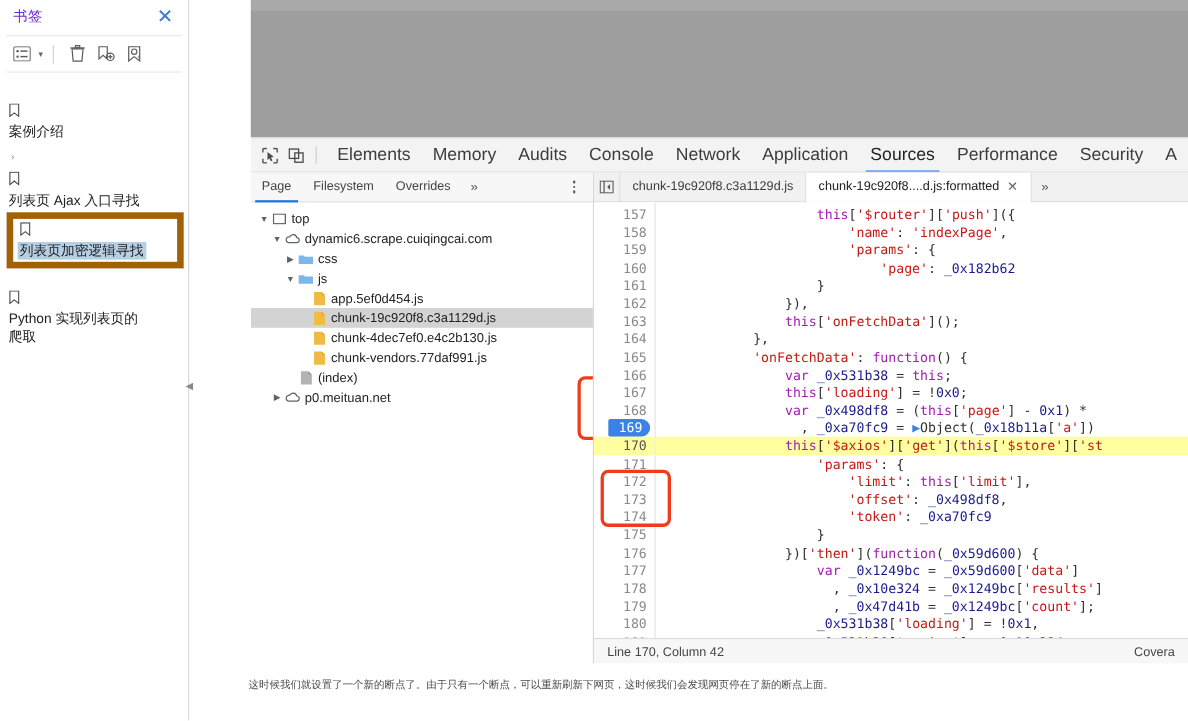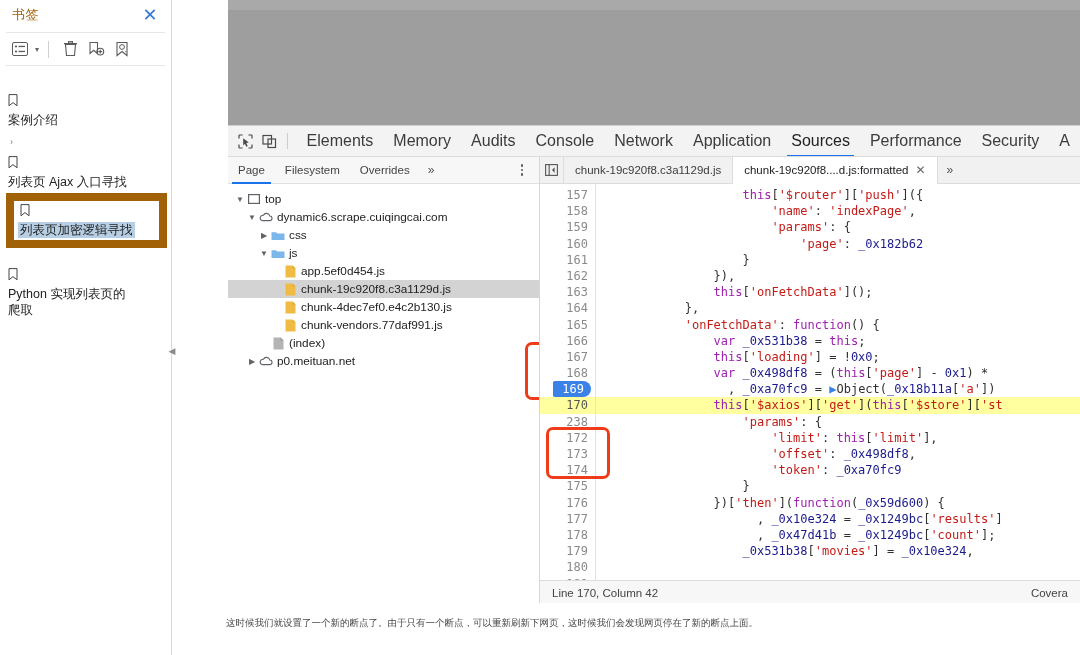--- a/index.html
+++ b/index.html
@@ -10,21 +10,21 @@
 
   
   #bookmarks-panel{
     position:absolute; left:0; top:0; width:172px; height:655px;
     background:#ffffff; border-right:1px solid #d8d8d8;
   }
   #bm-header{
     position:relative; height:30px; display:flex; align-items:center;
     padding:0 8px 0 12px;
   }
-  #bm-title{ font-size:13px; color:#a16207; letter-spacing:.5px; }
+  #bm-title{ font-size:13px; color:#6d28d9; letter-spacing:.5px; }
   #bm-close{
     position:absolute; right:10px; top:4px; width:22px; height:22px;
     display:flex; align-items:center; justify-content:center;
     color:#3a7bd5; font-size:18px; line-height:1; cursor:pointer; font-weight:400;
   }
   #bm-divider{ height:1px; background:#e6e6e6; margin:2px 6px 0 6px; }
 
   #bm-toolbar{
     height:32px; display:flex; align-items:center; gap:2px; padding:0 8px;
   }
@@ -40,21 +40,21 @@
     padding:3px 6px 3px 6px; min-height:20px; cursor:pointer;flex-direction:column;
   }
   .bm-expander{ width:11px; flex:0 0 11px; text-align:center; color:#777;
     font-size:9px; line-height:16px; cursor:pointer; }
   .bm-flag{ width:13px; flex:0 0 13px; display:flex; justify-content:center;
     padding-top:1px; }
   .bm-label{ font-size:12.5px; color:#222; line-height:16px; padding:0 2px;
     font-family:"Liberation Sans","DejaVu Sans",sans-serif; }
   .bm-row.selected .bm-label{ background:#b7cfe4; }
   .bm-row.outlined{
-    border:8px solid #a16207; margin:0 4px 0 6px; padding:2px 4px;
+    border:6px solid #a16207; margin:0 4px 0 6px; padding:2px 4px;
   }
 
   
   #collapse-handle{
     position:absolute; left:166px; top:340px; width:12px; height:22px;
     display:flex; align-items:center; justify-content:center;
     color:#8a8a8a; font-size:9px; cursor:pointer; background:transparent;
   }
 
   
@@ -448,21 +448,21 @@
                 <div class="gl">161</div>
                 <div class="gl">162</div>
                 <div class="gl">163</div>
                 <div class="gl">164</div>
                 <div class="gl">165</div>
                 <div class="gl">166</div>
                 <div class="gl">167</div>
                 <div class="gl">168</div>
                 <div class="gl bp"><span>169</span></div>
                 <div class="gl hl">170</div>
-                <div class="gl">238</div>
+                <div class="gl">171</div>
                 <div class="gl">172</div>
                 <div class="gl">173</div>
                 <div class="gl">174</div>
                 <div class="gl">175</div>
                 <div class="gl">176</div>
                 <div class="gl">177</div>
                 <div class="gl">178</div>
                 <div class="gl">179</div>
                 <div class="gl">180</div>
                 <div class="gl">181</div>
@@ -481,22 +481,24 @@
                 <div class="cl"><span class="pl">                </span><span class="kw">this</span><span class="pl">[</span><span class="str">'loading'</span><span class="pl">] = !</span><span class="id">0x0</span><span class="pl">;</span></div>
                 <div class="cl"><span class="pl">                </span><span class="kw">var</span><span class="pl"> </span><span class="id">_0x498df8</span><span class="pl"> = (</span><span class="kw">this</span><span class="pl">[</span><span class="str">'page'</span><span class="pl">] - </span><span class="id">0x1</span><span class="pl">) * </span></div>
                 <div class="cl"><span class="pl">                  , </span><span class="id">_0xa70fc9</span><span class="pl"> = </span><span class="tri">▶</span><span class="pl">Object(</span><span class="id">_0x18b11a</span><span class="pl">[</span><span class="str">'a'</span><span class="pl">])</span></div>
                 <div class="cl hl"><span class="pl">                </span><span class="kw">this</span><span class="pl">[</span><span class="str">'$axios'</span><span class="pl">][</span><span class="str">'get'</span><span class="pl">](</span><span class="kw">this</span><span class="pl">[</span><span class="str">'$store'</span><span class="pl">][</span><span class="str">'st</span></div>
                 <div class="cl"><span class="pl">                    </span><span class="str">'params'</span><span class="pl">: {</span></div>
                 <div class="cl"><span class="pl">                        </span><span class="str">'limit'</span><span class="pl">: </span><span class="kw">this</span><span class="pl">[</span><span class="str">'limit'</span><span class="pl">],</span></div>
                 <div class="cl"><span class="pl">                        </span><span class="str">'offset'</span><span class="pl">: </span><span class="id">_0x498df8</span><span class="pl">,</span></div>
                 <div class="cl"><span class="pl">                        </span><span class="str">'token'</span><span class="pl">: </span><span class="id">_0xa70fc9</span></div>
                 <div class="cl"><span class="pl">                    }</span></div>
                 <div class="cl"><span class="pl">                })[</span><span class="str">'then'</span><span class="pl">](</span><span class="kw">function</span><span class="pl">(</span><span class="id">_0x59d600</span><span class="pl">) {</span></div>
+                <div class="cl"><span class="pl">                    </span><span class="kw">var</span><span class="pl"> </span><span class="id">_0x1249bc</span><span class="pl"> = </span><span class="id">_0x59d600</span><span class="pl">[</span><span class="str">'data'</span><span class="pl">]</span></div>
                 <div class="cl"><span class="pl">                      , </span><span class="id">_0x10e324</span><span class="pl"> = </span><span class="id">_0x1249bc</span><span class="pl">[</span><span class="str">'results'</span><span class="pl">]</span></div>
                 <div class="cl"><span class="pl">                      , </span><span class="id">_0x47d41b</span><span class="pl"> = </span><span class="id">_0x1249bc</span><span class="pl">[</span><span class="str">'count'</span><span class="pl">];</span></div>
+                <div class="cl"><span class="pl">                    </span><span class="id">_0x531b38</span><span class="pl">[</span><span class="str">'loading'</span><span class="pl">] = !</span><span class="id">0x1</span><span class="pl">,</span></div>
                 <div class="cl"><span class="pl">                    </span><span class="id">_0x531b38</span><span class="pl">[</span><span class="str">'movies'</span><span class="pl">] = </span><span class="id">_0x10e324</span><span class="pl">,</span></div>
               </div>
             <div id="gutter-orange"></div>
           </div>
 
           <div id="src-status">
             <span>Line 170, Column 42</span>
             <span>Covera</span>
           </div>
         </div>

